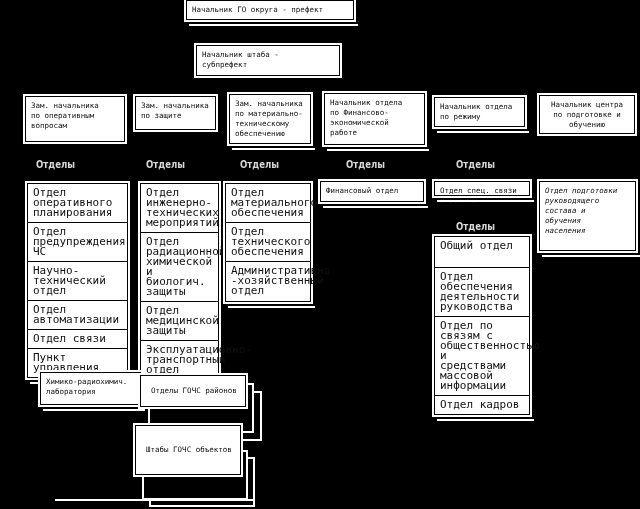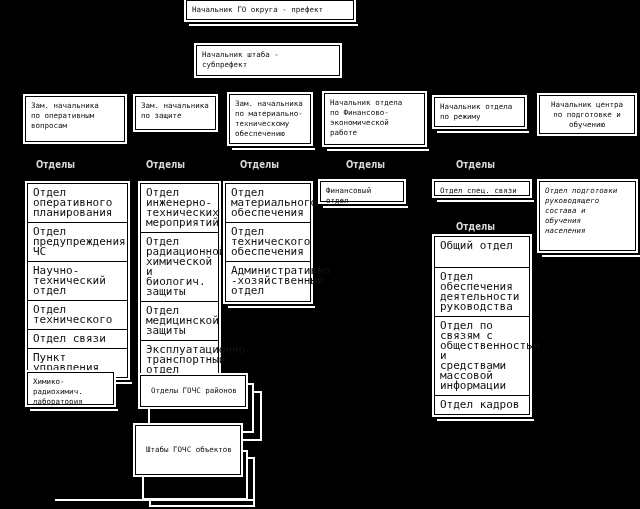--- a/index.html
+++ b/index.html
@@ -69,21 +69,21 @@
   <div class="hdr" style="left:456px;top:158px;">Отделы</div>
   <div class="hdr" style="left:456px;top:220px;">Отделы</div>
 
   <div class="col sh" style="left:27px;top:183px;width:101px;">
     <div class="item">Отдел оперативного
 планирования</div>
     <div class="item">Отдел
 предупреждения ЧС</div>
     <div class="item">Научно-технический
 отдел</div>
-    <div class="item">Отдел технического</div>
+    <div class="item">Отдел автоматизации</div>
     <div class="item">Отдел связи</div>
     <div class="item">Пункт управления</div>
   </div>
 
   <div class="col sh" style="left:140px;top:183px;width:79px;">
     <div class="item">Отдел
 инженерно-
 технических
 мероприятий</div>
     <div class="item">Отдел
@@ -104,21 +104,21 @@
 материального
 обеспечения</div>
     <div class="item">Отдел
 технического
 обеспечения</div>
     <div class="item" style="min-height:39px;">Административно
 -хозяйственный
 отдел</div>
   </div>
 
-  <div class="box sh" style="left:320px;top:181px;width:84px;height:21px;">Финансовый отдел</div>
+  <div class="box sh" style="left:320px;top:181px;width:104px;height:21px;">Финансовый отдел</div>
 
   <div class="box sh" style="left:434px;top:181px;width:96px;height:15px;">Отдел спец. связи
 и режима</div>
   <div class="col sh" style="left:434px;top:236px;width:96px;">
     <div class="item" style="min-height:31px;">Общий отдел</div>
     <div class="item">Отдел обеспечения
 деятельности
 руководства</div>
     <div class="item">Отдел по связям с
 общественностью и
@@ -127,21 +127,21 @@
 информации</div>
     <div class="item">Отдел кадров</div>
   </div>
 
   <div class="box sh" style="left:539px;top:181px;width:97px;height:70px;font-style:italic;">Отдел подготовки
 руководящего
 состава и
 обучения
 населения</div>
 
-  <div class="box sh" style="left:27px;top:372px;width:87px;height:33px;">Химико-радиохимич.
+  <div class="box sh" style="left:40px;top:372px;width:101px;height:33px;">Химико-радиохимич.
 лаборатория</div>
 
   <div>
     <div class="layer" style="left:156px;top:391px;width:106px;height:50px;"></div>
     <div class="layer" style="left:148px;top:383px;width:106px;height:50px;"></div>
     <div class="box stackfront" style="left:140px;top:375px;width:106px;height:32px;text-align:right;">Отделы ГОЧС районов</div>
   </div>
 
   <div class="wline" style="left:190px;top:423px;width:2px;height:21px;"></div>
 

